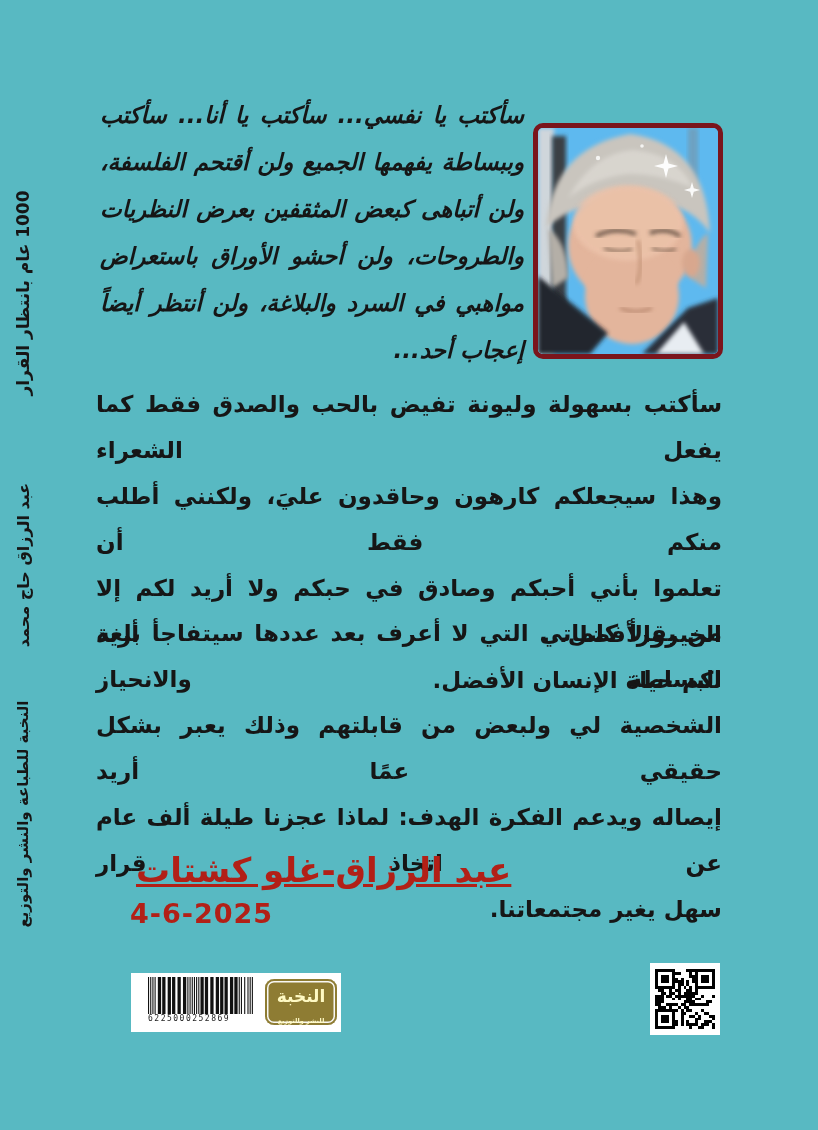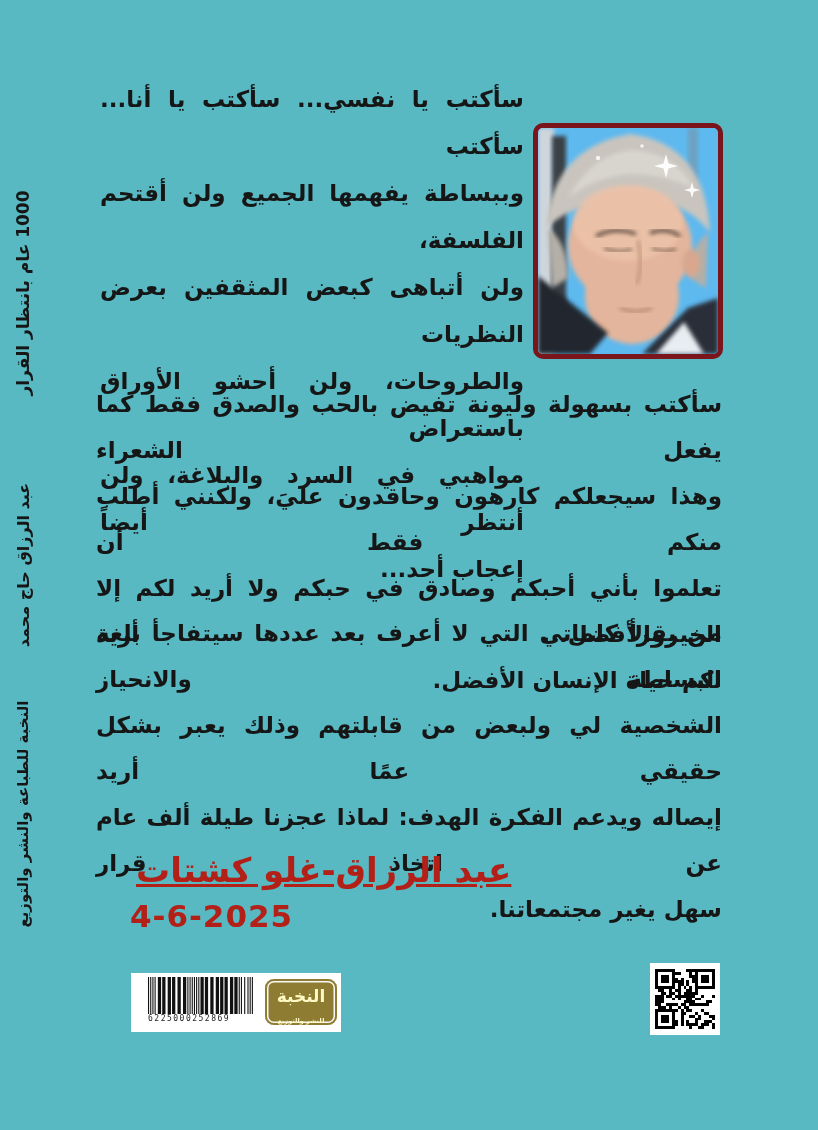--- a/index.html
+++ b/index.html
@@ -25,31 +25,31 @@
     border-radius:10px; overflow:hidden; background:#5eb9ef;
   }
   .photo svg{display:block; width:100%; height:100%;}
   
   .para{
     position:absolute; direction:rtl; color:var(--text,#161616);
     font-weight:bold; font-size:23px;
   }
   .para .line{text-align:justify; text-align-last:justify; line-height:47px;}
   .para .line.last{text-align-last:right;}
-  .p1{left:100px; top:76px;  width:424px;}
+  .p1{left:100px; top:92px;  width:424px;font-style:italic;}
   .p2{left:96px;  top:381px; width:626px;} .p2 .line{line-height:46px;}
   .p3{left:96px;  top:610px; width:626px;} .p3 .line{line-height:46px;}
   
   .author-line{
     position:absolute; left:136px; top:850px; direction:rtl;
     color:var(--accent-red,#b22017); font-weight:bold; font-size:34px; white-space:nowrap;text-decoration:underline;
   }
   .date-line{
     position:absolute; left:130px; top:898px;
-    color:var(--accent-red,#b22017); font-weight:bold; font-size:31px; letter-spacing:1px;
+    color:var(--accent-red,#b22017); font-weight:bold; font-size:27px; letter-spacing:1px;
   }
   
   .strip{
     position:absolute; left:131px; top:973px; width:210px; height:59px;
     background:#ffffff;
   }
   .barcode{position:absolute; left:17px; top:4px; width:106px; height:50px;}
   .barcode svg{display:block; width:106px; height:37px;}
   .bc-digits{
     margin-top:0px; text-align:left; font-size:8px; letter-spacing:1.5px;

